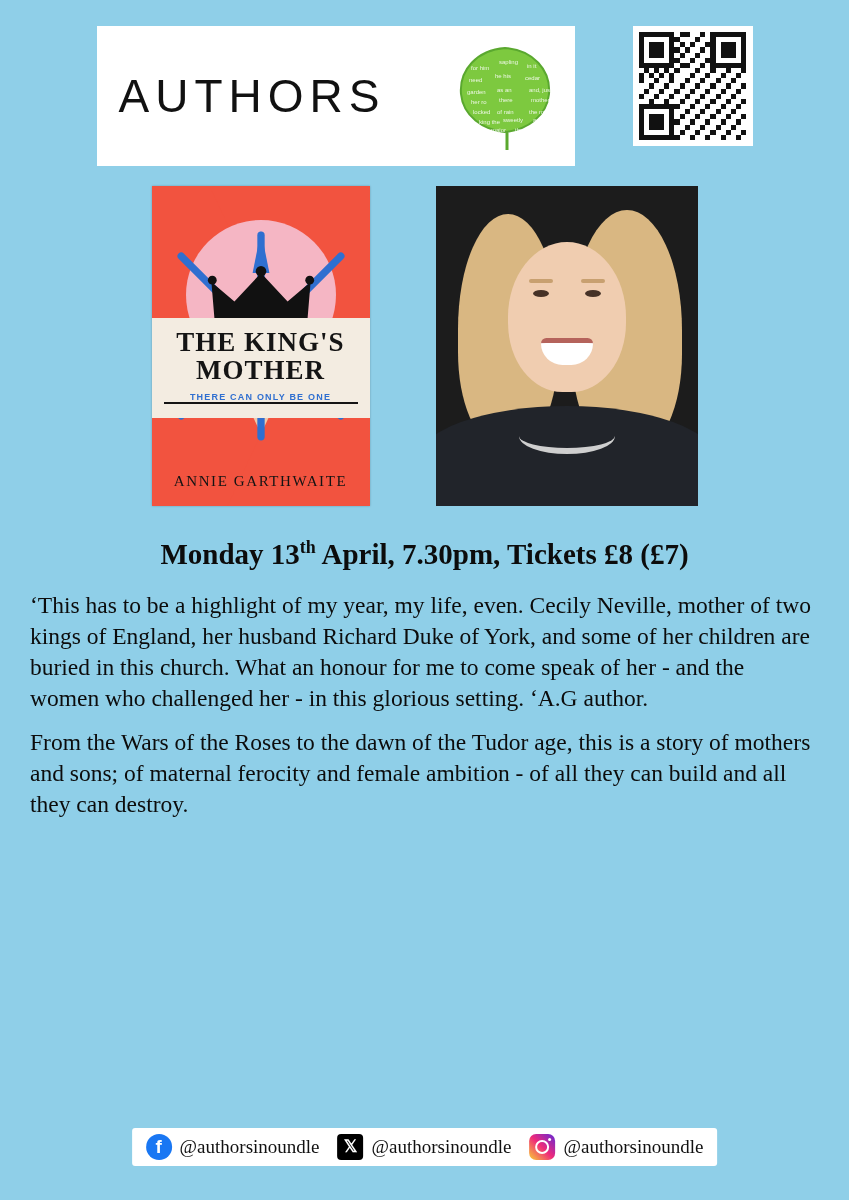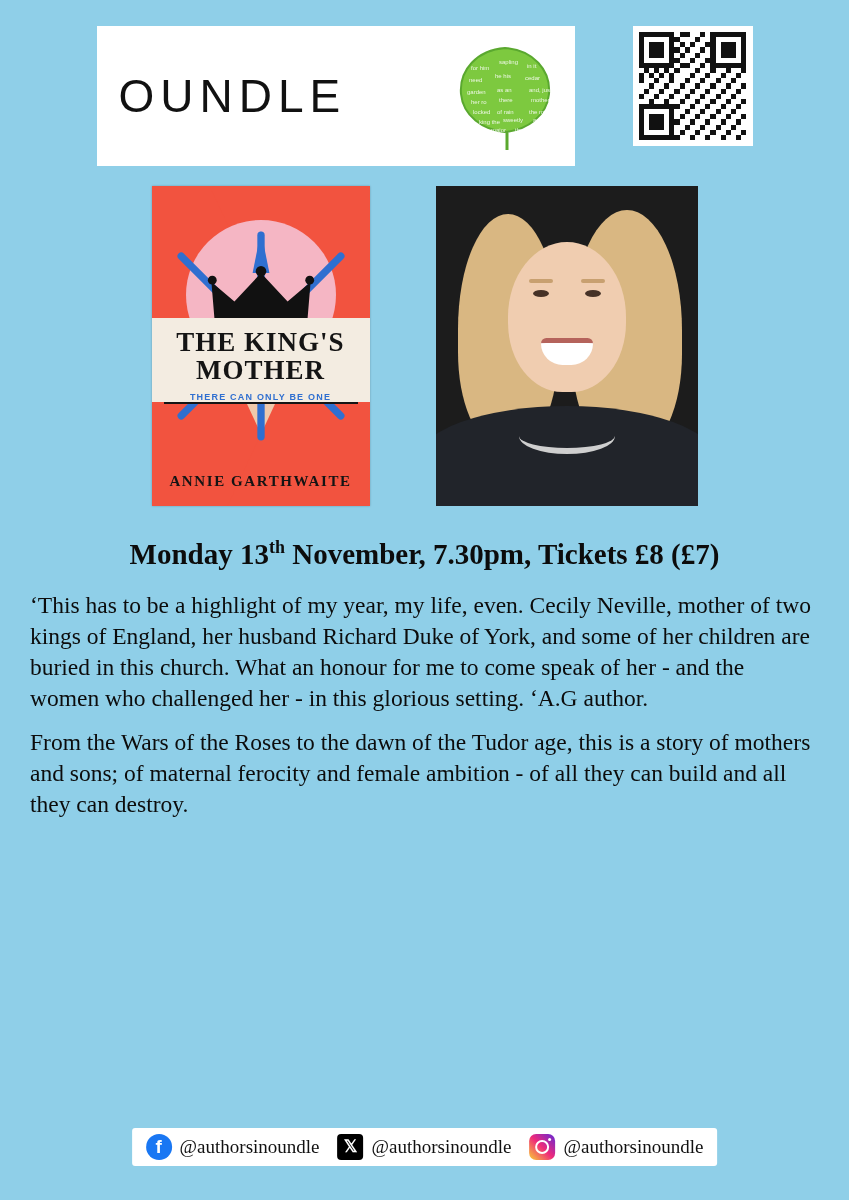--- a/index.html
+++ b/index.html
@@ -107,34 +107,34 @@
   .bc-star {
     position:absolute; left:50%; top:150px; transform:translate(-50%,-50%);
     width:210px; height:210px;
   }
   .bc-crown {
     position:absolute; left:50%; top:80px; transform:translateX(-50%);
     width:108px; height:62px;
   }
   .bc-titleband {
     position:absolute; left:0; right:0; top:132px;
-    background:#f3ece1; padding:10px 0 0 0; text-align:center;
+    background:#f3ece1; padding:10px 0 16px 0; text-align:center;
   }
   .bc-title {
     font-family:"Liberation Serif", serif;
     font-weight:700; font-size:27px; letter-spacing:1px; color:#141414; line-height:1.05;
   }
   .bc-sub {
     font-family:"Liberation Sans", sans-serif;
     font-size:9px; letter-spacing:1.2px; color:#2f6fd0; font-weight:700; margin-top:7px;
   }
   .bc-rule { position:absolute; left:12px; right:12px; top:216px; height:2px; background:#141414; }
   .bc-author {
     position:absolute; left:0; right:0; bottom:16px; text-align:center;
-    font-family:"Liberation Serif", serif; font-weight:700;
+    font-family:"Liberation Serif", serif; font-weight:400;
     font-size:15px; letter-spacing:1.6px; color:#141414;
   }
   .portrait {
     width: 262px;
     height: 320px;
     position: relative;
     overflow: hidden;
     background: #2b2b2b;
   }
   .p-bg { position:absolute; inset:0; background:#1c1c1c; }
@@ -246,21 +246,21 @@
     background:#fff; border-radius:50%;
   }
 </style>
 </head>
 <body>
 
 <div class="header-row">
 
   <div class="logo-box">
     <div class="logo-text">
-      <div class="logo-line1">OUNDLE</div>
+      <div class="logo-line1">AUTHORS</div>
     </div>
     <svg class="leaf" viewBox="0 0 120 120">
       <path d="M62 114 C62 86 62 70 62 56" stroke="#5aa82f" stroke-width="3" fill="none"></path>
       <path d="M60 12 C32 14 14 34 16 58 C18 80 38 94 60 96 C82 94 102 80 104 58 C106 34 88 14 60 12 Z" fill="#7dc93f" stroke="#5aa82f" stroke-width="2"></path>
       <g fill="#ffffff" opacity="0.85" font-family="Liberation Sans, sans-serif" font-size="6">
         <text x="26" y="34">for him</text>
           <text x="54" y="28">sapling</text>
           <text x="82" y="32">in it</text>
         <text x="24" y="46">need</text>
           <text x="50" y="42">he his</text>
@@ -781,21 +781,21 @@
     <div class="p-shoulders"></div>
     <div class="p-neckl"></div>
   </div>
 </div>
 
 <div class="content">
 
 
 
   <h2 class="headline3">
-    <span>Monday 13</span><span class="sup">th</span><span> November, 7.30pm, Tickets £8 (£7)</span>
+    <span>Monday 13</span><span class="sup">th</span><span> April, 7.30pm, Tickets £8 (£7)</span>
   </h2>
 
   <p class="body tight">‘This has to be a highlight of my year, my life, even. Cecily Neville, mother of two kings of England, her husband Richard Duke of York, and some of her children are buried in this church. What an honour for me to come speak of her - and the women who challenged her - in this glorious setting. ‘A.G author.</p>
 
   <p class="body">From the Wars of the Roses to the dawn of the Tudor age, this is a story of mothers and sons; of maternal ferocity and female ambition - of all they can build and all they can destroy.</p>
 
 </div>
 
 <div class="social-bar">
   <div class="social-item">

